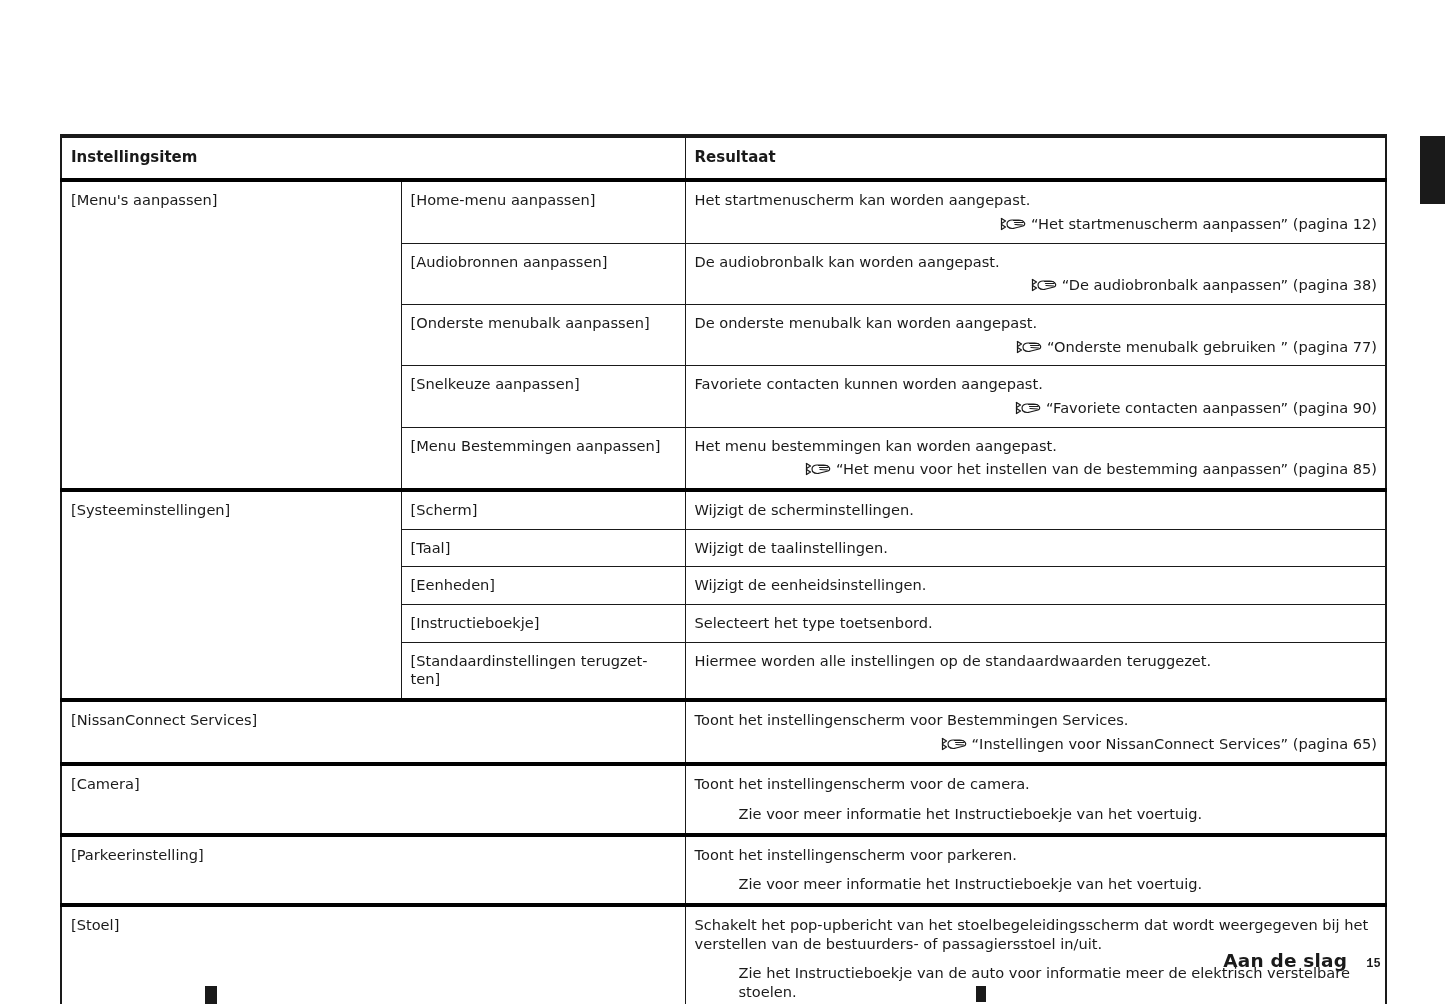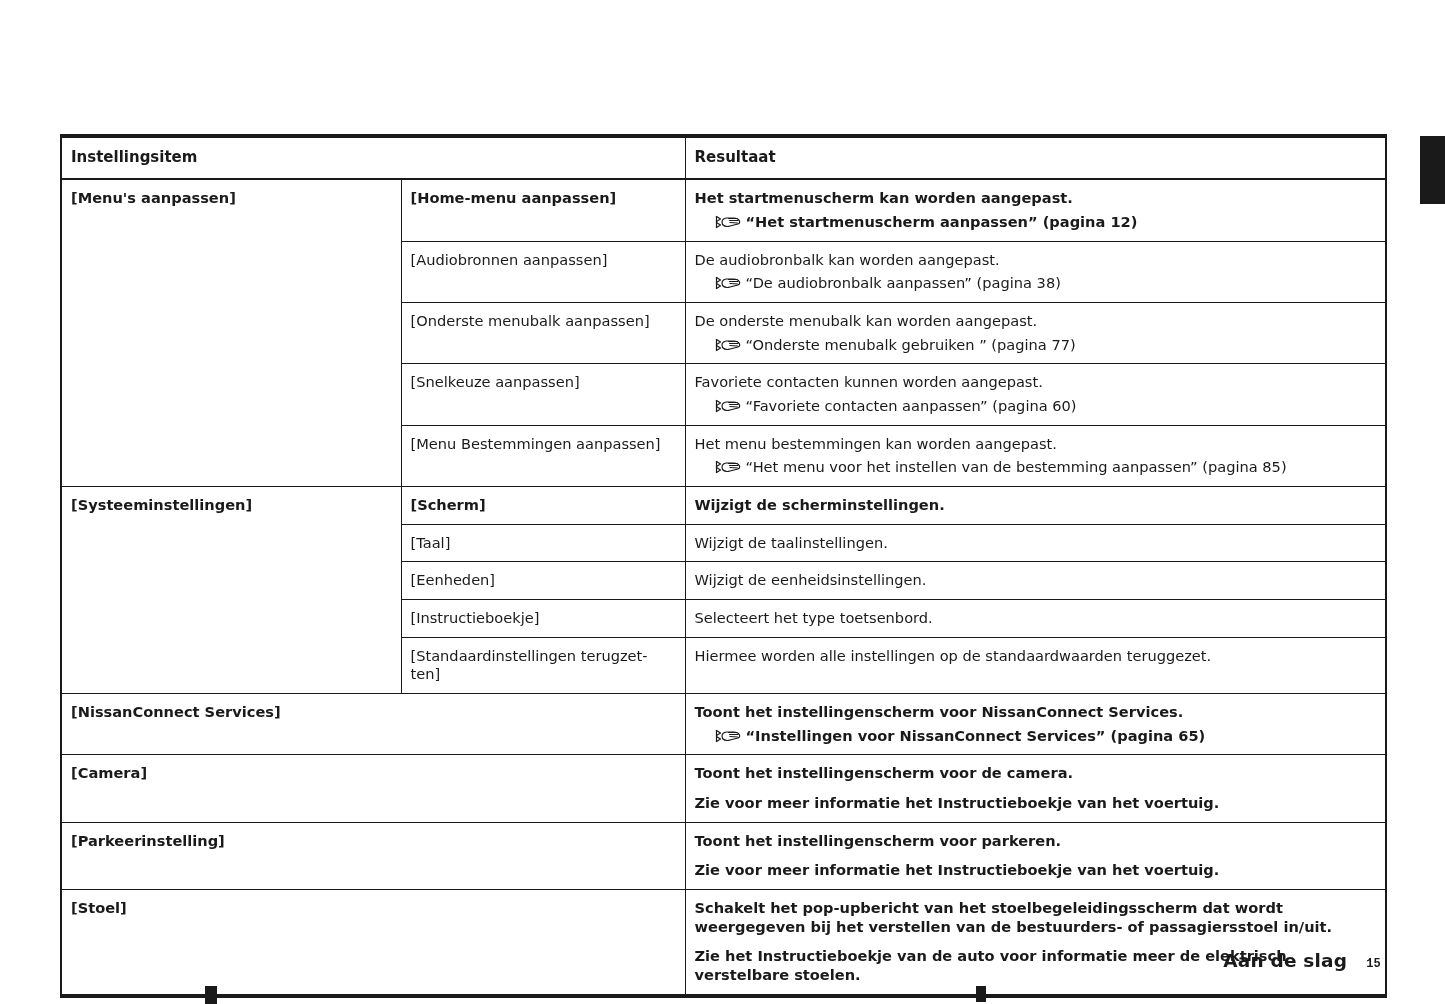--- a/index.html
+++ b/index.html
@@ -79,39 +79,40 @@
     padding-bottom: 11px;
     border-bottom: 2px solid #1a1a1a;
   }
   
   col.c1 { width: 340px; }
   col.c2 { width: 284px; }
   col.c3 { width: 701px; }
 
   
   tr.group-start > td,
-  tr.group-start > th { border-top: 1px solid #000000; font-weight: bold; }
+  tr.group-start > th { border-top: 4px solid #000000; }
 
   .ref-line {
     display: block;
     margin-top: 5px;
     padding-left: 20px;
     white-space: nowrap;
+    text-align: right;
   }
   .hand-icon {
     display: inline-block;
     vertical-align: -3px;
     width: 26px;
     height: 16px;
     margin-right: 5px;
   }
   .hand-icon svg { display: block; }
 
   .para { display: block; }
-  .para + .para { margin-top: 11px; }
+  .para + .para { margin-top: 11px; margin-left: 44px; }
 
   
   .footer {
     position: absolute;
     right: 64px;
     top: 950px;
     display: flex;
     align-items: flex-end;
     gap: 19px;
     font-weight: bold;
@@ -201,21 +202,21 @@
               <span class="ref-line"><span class="hand-icon"><svg viewBox="0 0 52 32" width="26" height="16" xmlns="http://www.w3.org/2000/svg">
                     <g fill="none" stroke="#1a1a1a" stroke-width="2.4" stroke-linejoin="round" stroke-linecap="round">
                       <path d="M3 5 L3 27"></path>
                       <path d="M3 5 L11 10 L3 15"></path>
                       <path d="M3 27 L11 22 L3 17"></path>
                       <path d="M14 16 C14 11 19 8 24 8 L37 8 C42 8 47 10 49 14 C50 16 49 19 46 20 L30 24 C24 26 18 24 15 21 Z"></path>
                       <path d="M27 9 L44 9"></path>
                       <path d="M29 13 L46 13"></path>
                       <path d="M30 17 L45 18"></path>
                     </g>
-                  </svg></span><span>“Favoriete contacten aanpassen” (pagina 60)</span></span>
+                  </svg></span><span>“Favoriete contacten aanpassen” (pagina 90)</span></span>
             </td>
           </tr>
           <tr>
             <td>[Menu Bestemmingen aanpassen]</td>
             <td>
               <span class="para">Het menu bestemmingen kan worden aangepast.</span>
               <span class="ref-line"><span class="hand-icon"><svg viewBox="0 0 52 32" width="26" height="16" xmlns="http://www.w3.org/2000/svg">
                     <g fill="none" stroke="#1a1a1a" stroke-width="2.4" stroke-linejoin="round" stroke-linecap="round">
                       <path d="M3 5 L3 27"></path>
                       <path d="M3 5 L11 10 L3 15"></path>
@@ -255,21 +256,21 @@
           </tr>
           <tr>
             <td>[Standaardinstellingen terugzet-<br>ten]</td>
             <td>
               <span class="para">Hiermee worden alle instellingen op de standaardwaarden teruggezet.</span>
             </td>
           </tr>
           <tr class="group-start">
             <td colspan="2">[NissanConnect Services]</td>
             <td>
-              <span class="para">Toont het instellingenscherm voor NissanConnect Services.</span>
+              <span class="para">Toont het instellingenscherm voor Bestemmingen Services.</span>
               <span class="ref-line"><span class="hand-icon"><svg viewBox="0 0 52 32" width="26" height="16" xmlns="http://www.w3.org/2000/svg">
                     <g fill="none" stroke="#1a1a1a" stroke-width="2.4" stroke-linejoin="round" stroke-linecap="round">
                       <path d="M3 5 L3 27"></path>
                       <path d="M3 5 L11 10 L3 15"></path>
                       <path d="M3 27 L11 22 L3 17"></path>
                       <path d="M14 16 C14 11 19 8 24 8 L37 8 C42 8 47 10 49 14 C50 16 49 19 46 20 L30 24 C24 26 18 24 15 21 Z"></path>
                       <path d="M27 9 L44 9"></path>
                       <path d="M29 13 L46 13"></path>
                       <path d="M30 17 L45 18"></path>
                     </g>

